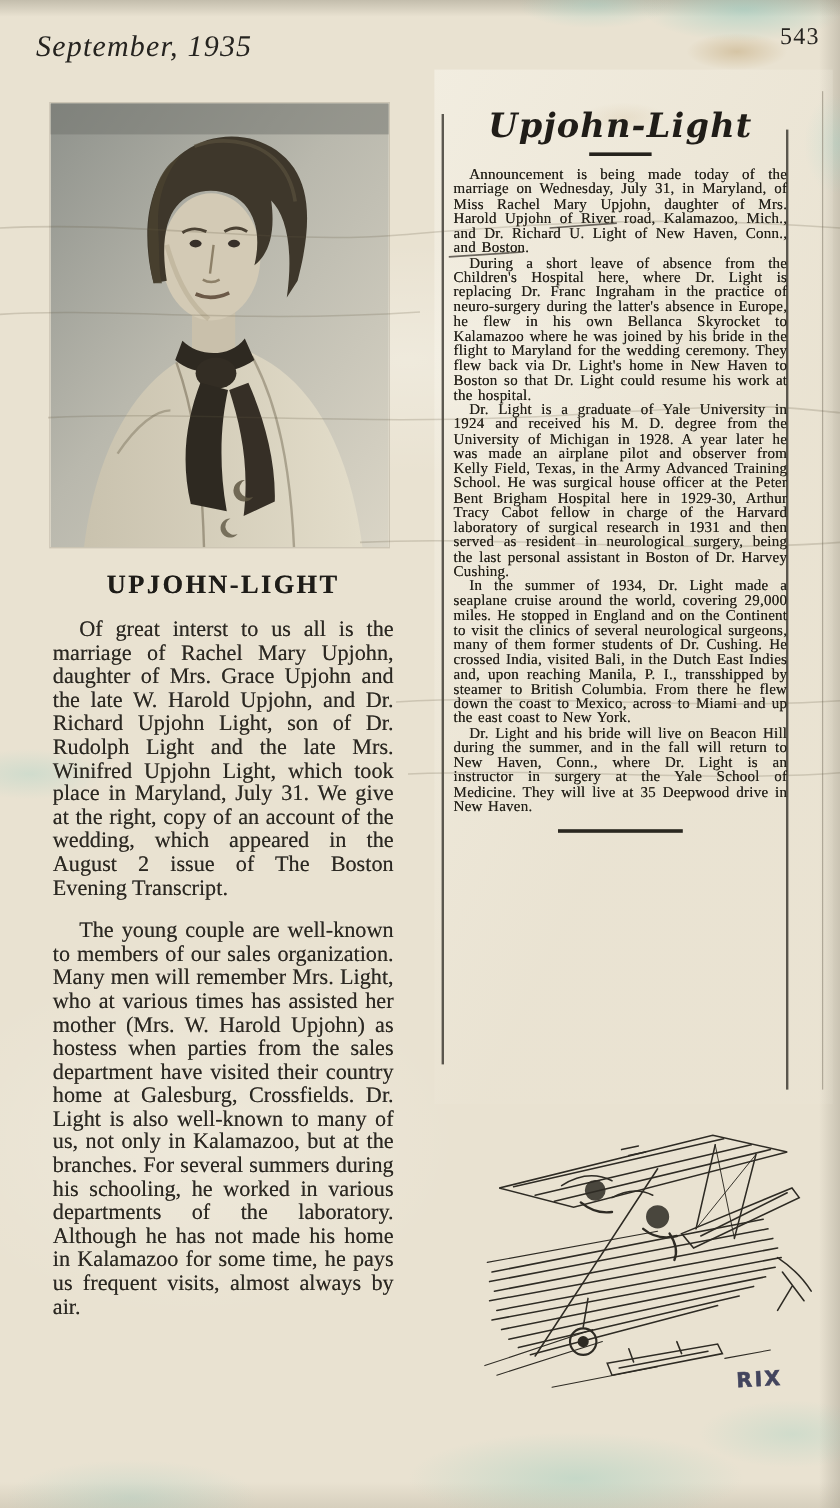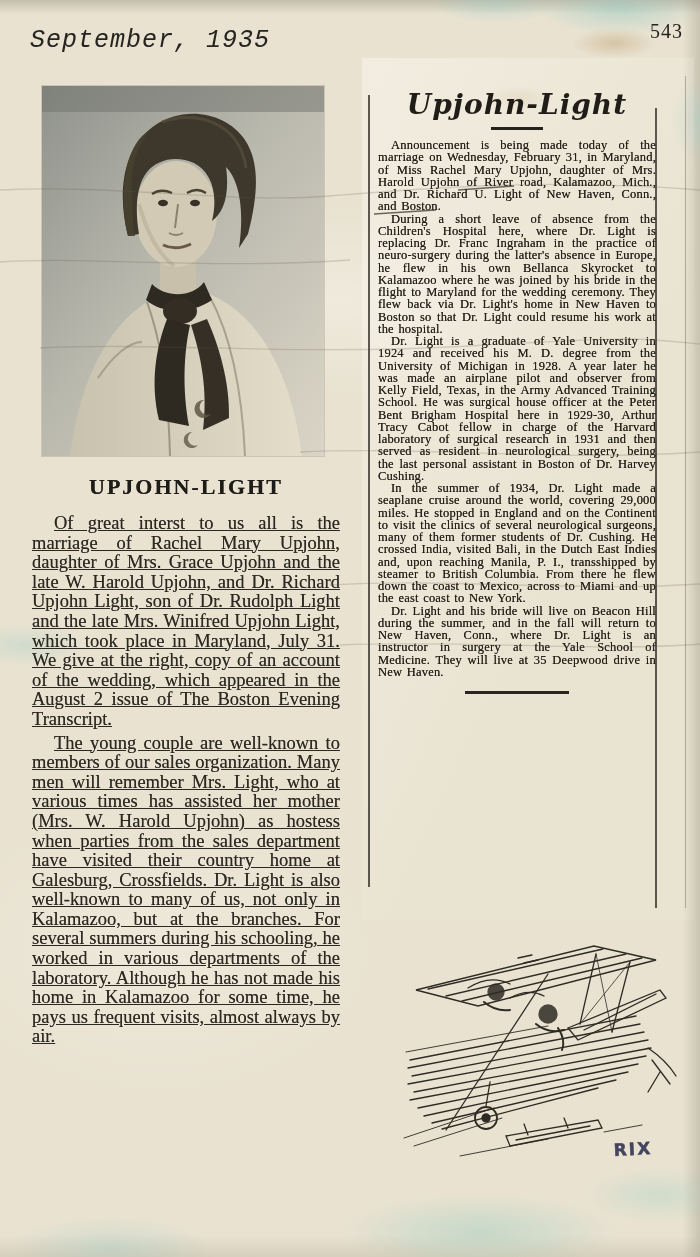--- a/index.html
+++ b/index.html
@@ -23,21 +23,21 @@
       radial-gradient(ellipse 320px 130px at 340px 300px,rgba(255,255,250,.28),transparent 75%),
       radial-gradient(ellipse 300px 200px at 160px 950px,rgba(255,255,250,.22),transparent 75%),
       linear-gradient(180deg, rgba(150,145,128,.45) 0px, rgba(150,145,128,0) 14px),
       linear-gradient(0deg,   rgba(170,162,142,.30) 0px, rgba(170,162,142,0) 22px),
       linear-gradient(90deg,  rgba(120,115,100,0) 97.5%, rgba(120,115,100,.28) 100%),
       #e9e2d1;
   }
   
   .issue-date{
     position:absolute;left:30px;top:26px;
-    font-family:Liberation Mono, monospace;
+    font-family:Liberation Serif, serif;
     font-style:italic;font-size:25px;letter-spacing:1px;color:#262420;
   }
   .page-number{
     position:absolute;left:650px;top:20px;
     font-size:20px;color:#262420;letter-spacing:1px;
   }
   
   .photo{
     position:absolute;left:42px;top:86px;width:282px;height:370px;
     box-shadow:0 0 0 1px rgba(120,112,95,.25);
@@ -47,26 +47,25 @@
   .left-col{
     position:absolute;left:28px;top:474px;width:316px;
   }
   .article-heading{
     margin:0 0 14px 0;
     font-size:22px;font-weight:bold;letter-spacing:2px;
     text-align:center;color:#1e1c18;
     text-shadow:0 0 .5px rgba(30,28,24,.8);
   }
   .left-col p{
-    margin:4px;
+    margin:16px;
     font-size:18.5px;line-height:19.6px;
     text-align:justify;text-indent:22px;
     color:#2b2822;
     text-shadow:0 0 .4px rgba(43,40,34,.65);
-    text-decoration:underline;
   }
   
   .clipping-paper{
     position:absolute;left:362px;top:58px;width:332px;height:862px;
     background:linear-gradient(115deg, rgba(252,250,242,.45), rgba(240,235,220,.10) 60%);
   }
   .clipping{
     position:absolute;left:378px;top:88px;width:278px;
   }
   .clipping-title{
@@ -162,21 +161,21 @@
   </div>
 
   <div class="clipping-paper"></div>
   <div class="column-rule rule-left"></div>
   <div class="column-rule rule-right"></div>
   <div class="column-rule edge-right"></div>
 
   <div class="clipping">
     <h1 class="clipping-title">Upjohn-Light</h1>
     <div class="title-underline"></div>
-    <p>Announcement is being made today of the marriage on Wednesday, February 31, in Maryland, of Miss Rachel Mary Upjohn, daughter of Mrs. Harold Upjohn of River road, Kalamazoo, Mich., and Dr. Richard U. Light of New Haven, Conn., and Boston.</p>
+    <p>Announcement is being made today of the marriage on Wednesday, July 31, in Maryland, of Miss Rachel Mary Upjohn, daughter of Mrs. Harold Upjohn of River road, Kalamazoo, Mich., and Dr. Richard U. Light of New Haven, Conn., and Boston.</p>
     <p>During a short leave of absence from the Children's Hospital here, where Dr. Light is replacing Dr. Franc Ingraham in the practice of neuro-surgery during the latter's absence in Europe, he flew in his own Bellanca Skyrocket to Kalamazoo where he was joined by his bride in the flight to Maryland for the wedding ceremony. They flew back via Dr. Light's home in New Haven to Boston so that Dr. Light could resume his work at the hospital.</p>
     <p>Dr. Light is a graduate of Yale University in 1924 and received his M. D. degree from the University of Michigan in 1928. A year later he was made an airplane pilot and observer from Kelly Field, Texas, in the Army Advanced Training School. He was surgical house officer at the Peter Bent Brigham Hospital here in 1929-30, Arthur Tracy Cabot fellow in charge of the Harvard laboratory of surgical research in 1931 and then served as resident in neurological surgery, being the last personal assistant in Boston of Dr. Harvey Cushing.</p>
     <p>In the summer of 1934, Dr. Light made a seaplane cruise around the world, covering 29,000 miles. He stopped in England and on the Continent to visit the clinics of several neurological surgeons, many of them former students of Dr. Cushing. He crossed India, visited Bali, in the Dutch East Indies and, upon reaching Manila, P. I., transshipped by steamer to British Columbia. From there he flew down the coast to Mexico, across to Miami and up the east coast to New York.</p>
     <p>Dr. Light and his bride will live on Beacon Hill during the summer, and in the fall will return to New Haven, Conn., where Dr. Light is an instructor in surgery at the Yale School of Medicine. They will live at 35 Deepwood drive in New Haven.</p>
     <div class="end-rule"></div>
   </div>
 
   <div class="plane">
     <svg width="285" height="245" viewBox="0 0 285 245" stroke="#2e2b24" fill="none" stroke-width="1.3" stroke-linecap="round">
 

